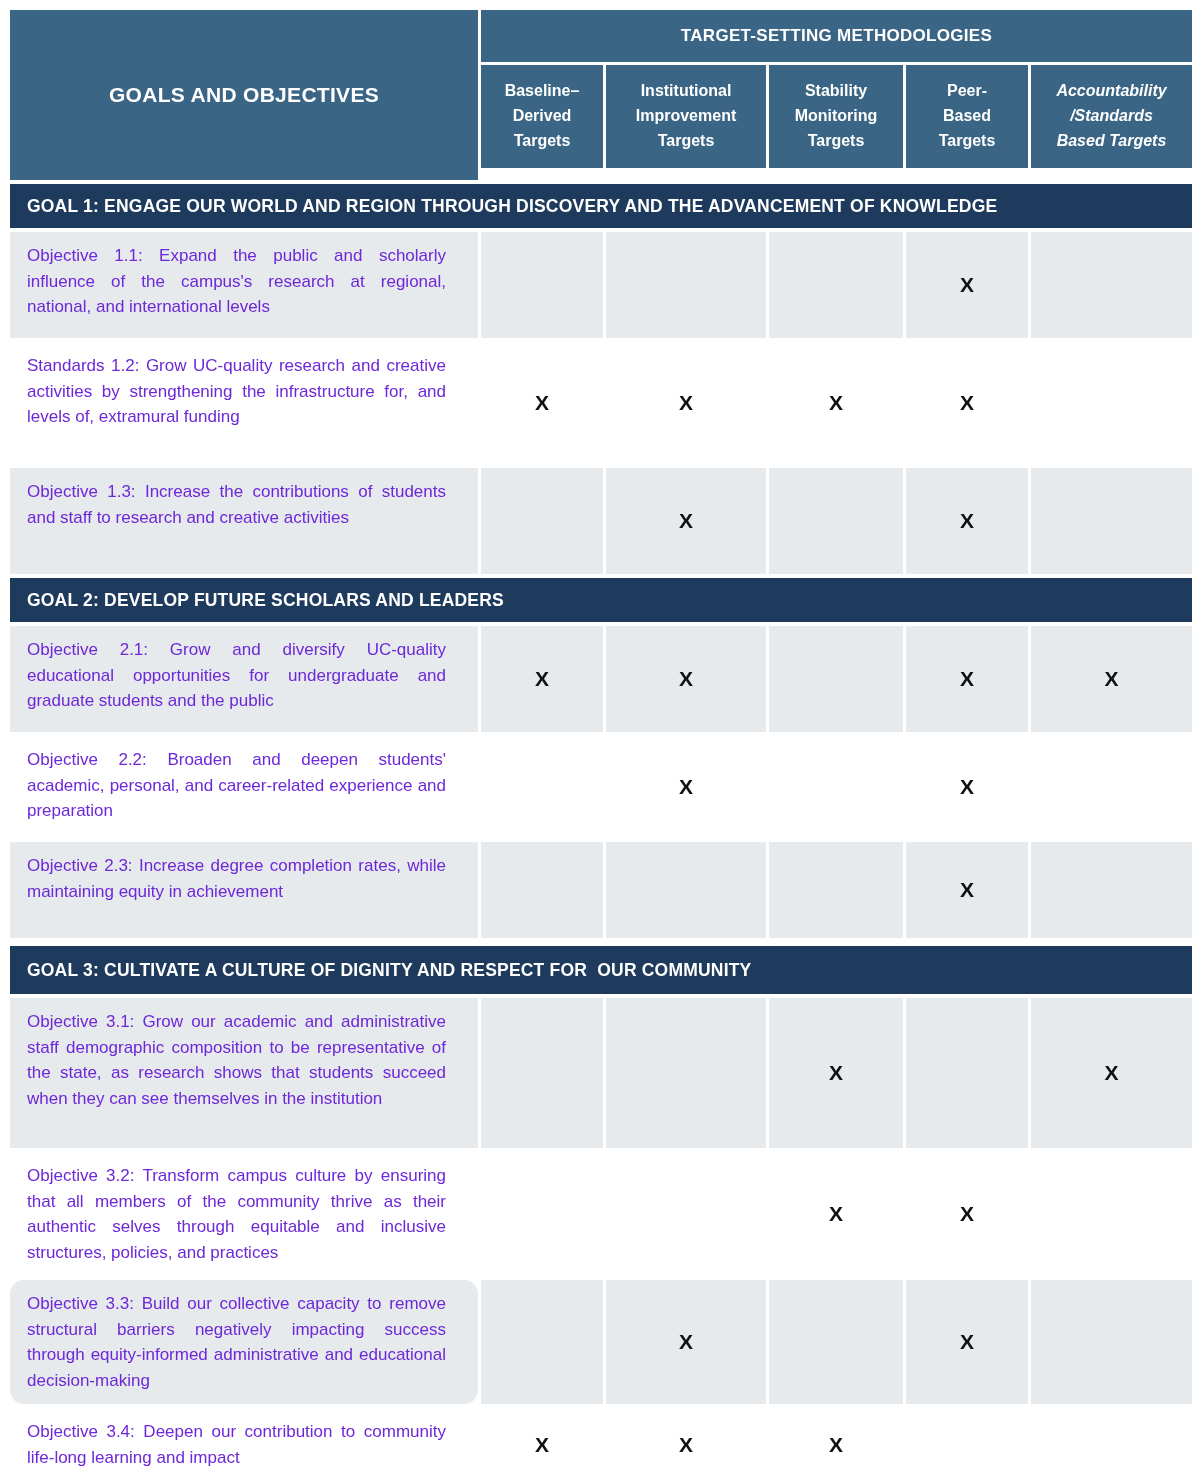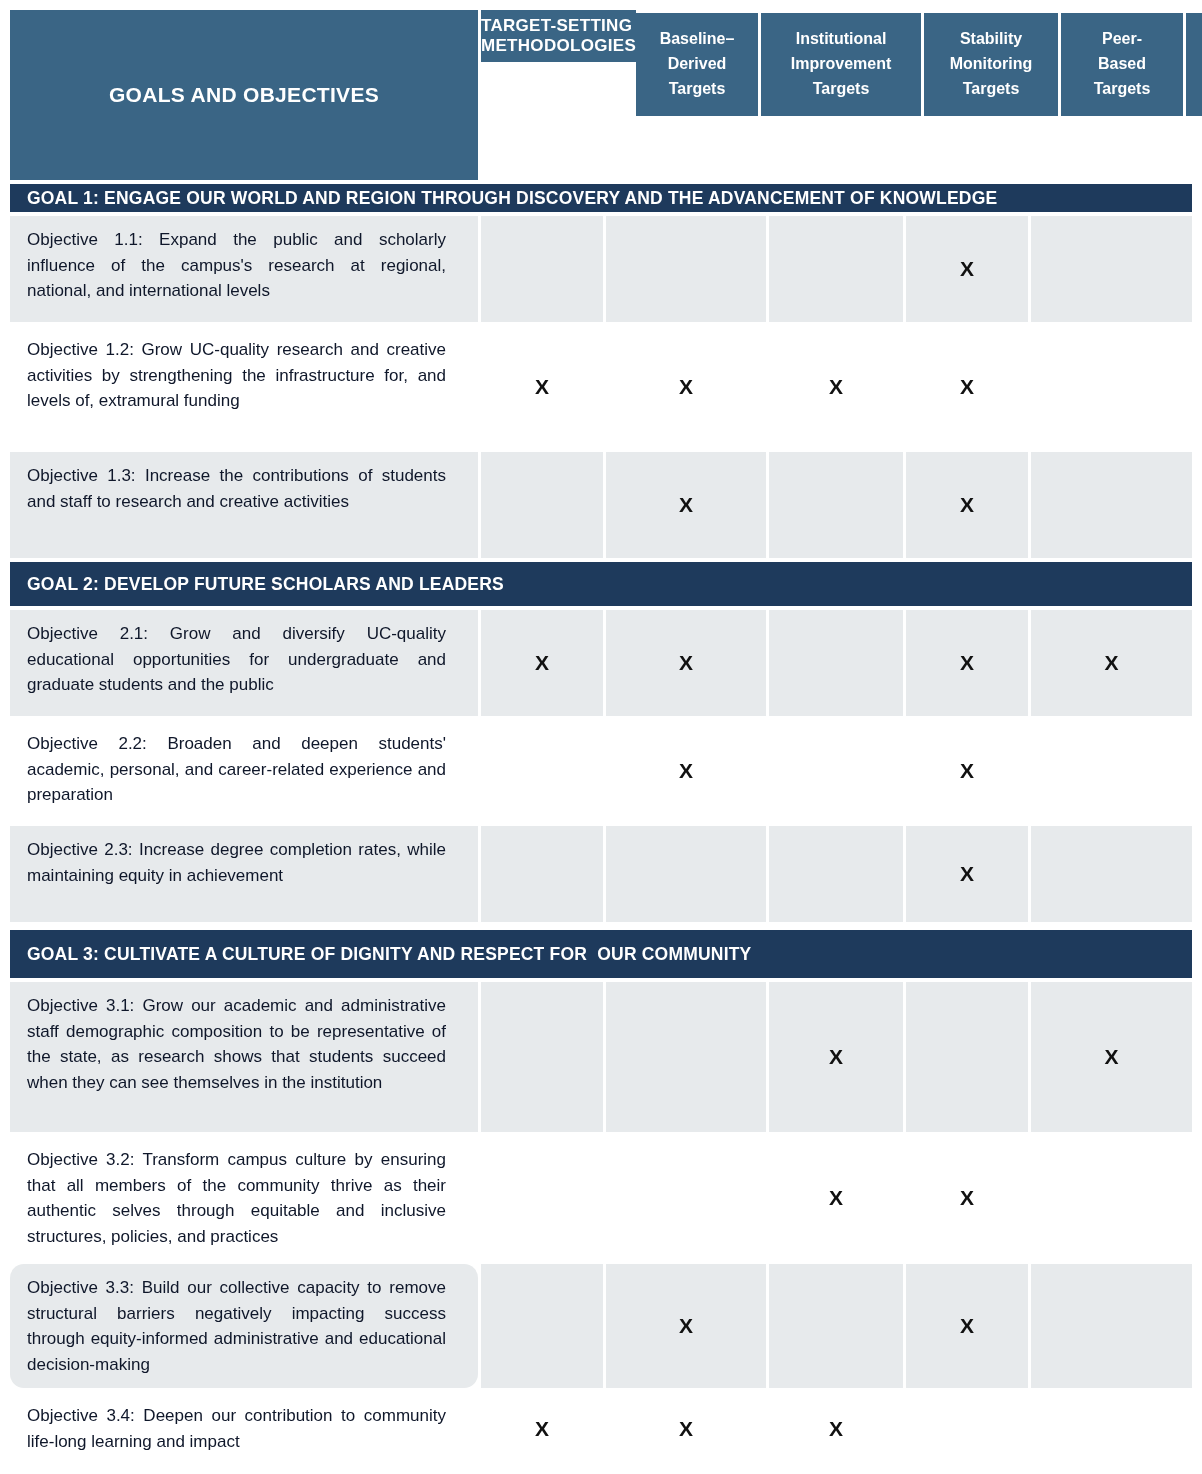--- a/index.html
+++ b/index.html
@@ -3,46 +3,46 @@
 <meta charset="utf-8">
 <style>
   html,body{margin:0;padding:0;background:#ffffff;}
   body{width:1202px;font-family:"Liberation Sans",sans-serif;-webkit-font-smoothing:antialiased;}
   .page{padding:10px;box-sizing:border-box;width:1202px;}
 
   
   .header-grid{display:grid;grid-template-columns:468px 711px;column-gap:3px;margin-bottom:4px;}
   .corner-cell{background:#3a6585;color:#ffffff;display:flex;align-items:center;justify-content:center;
     font-weight:700;font-size:21px;letter-spacing:.3px;height:170px;text-align:center;}
-  .methods-block{display:flex;flex-direction:row;border-radius:31px;}
+  .methods-block{display:flex;flex-direction:column;border-radius:31px;}
   .tsm-banner{background:#3a6585;color:#ffffff;height:52px;display:flex;align-items:center;justify-content:center;
     font-weight:700;font-size:17px;letter-spacing:.3px;}
   .col-row{display:grid;grid-template-columns:122px 160px 134px 122px 161px;column-gap:3px;margin-top:3px;}
   .col-head{background:#3a6585;color:#ffffff;height:103px;display:flex;align-items:center;justify-content:center;
     font-weight:700;font-size:16px;line-height:1.55;text-align:center;}
   .col-head .inner{display:block;margin:0 auto;overflow-wrap:break-word;}
   .col-head.c1 .inner{max-width:82px;}
   .col-head.c2 .inner{max-width:118px;}
   .col-head.c3 .inner{max-width:92px;}
   .col-head.c4 .inner{max-width:60px;}
   .col-head.c5 .inner{max-width:112px;font-style:italic;}
 
   
   .goal-band{background:#1e3a5c;color:#ffffff;display:flex;align-items:center;
     font-weight:700;font-size:17.5px;letter-spacing:.2px;padding-left:17px;margin-bottom:4px;white-space:pre-wrap;}
-  .goal-band.g1{height:28px;}
+  .goal-band.g1{height:44px;}
   .goal-band.g2{height:44px;}
   .goal-band.g3{height:48px;margin-top:8px;}
 
   
   .obj-row{display:grid;grid-template-columns:468px 122px 160px 134px 122px 161px;column-gap:3px;margin-bottom:4px;}
   .obj-row.gray > div{background:#e7eaec;}
   .obj-row.white > div{background:#ffffff;}
   .obj-cell{padding:11px 32px 11px 17px;box-sizing:border-box;font-size:17px;line-height:1.5;
-    color:#0f172a;text-align:justify;}
+    color:#6d28d9;text-align:justify;}
   .mark-cell{display:flex;align-items:center;justify-content:center;font-weight:700;font-size:21px;color:#111111;}
   .r-h106{min-height:106px;} .r-h122{min-height:122px;} .r-h102{min-height:102px;}
   .r-h96{min-height:96px;} .r-h150{min-height:150px;} .r-h118{min-height:118px;}
   .r-h124{min-height:124px;border-radius:14px;} .r-h74{min-height:74px;}
 </style>
 </head>
 <body>
 
 <div class="page">
 
@@ -77,21 +77,21 @@
   <div class="obj-row gray">
     <div class="obj-cell r-h106">Objective 1.1: Expand the public and scholarly influence of the campus's research at regional, national, and international levels</div>
     <div class="mark-cell"></div>
     <div class="mark-cell"></div>
     <div class="mark-cell"></div>
     <div class="mark-cell">X</div>
     <div class="mark-cell"></div>
   </div>
 
   <div class="obj-row white">
-    <div class="obj-cell r-h122">Objective 1.2: Grow UC-quality research and creative activities by strengthening the infrastructure for, and levels of, extramural funding</div>
+    <div class="obj-cell r-h122">Standards 1.2: Grow UC-quality research and creative activities by strengthening the infrastructure for, and levels of, extramural funding</div>
     <div class="mark-cell">X</div>
     <div class="mark-cell">X</div>
     <div class="mark-cell">X</div>
     <div class="mark-cell">X</div>
     <div class="mark-cell"></div>
   </div>
 
   <div class="obj-row gray">
     <div class="obj-cell r-h106">Objective 1.3: Increase the contributions of students and staff to research and creative activities</div>
     <div class="mark-cell"></div>

